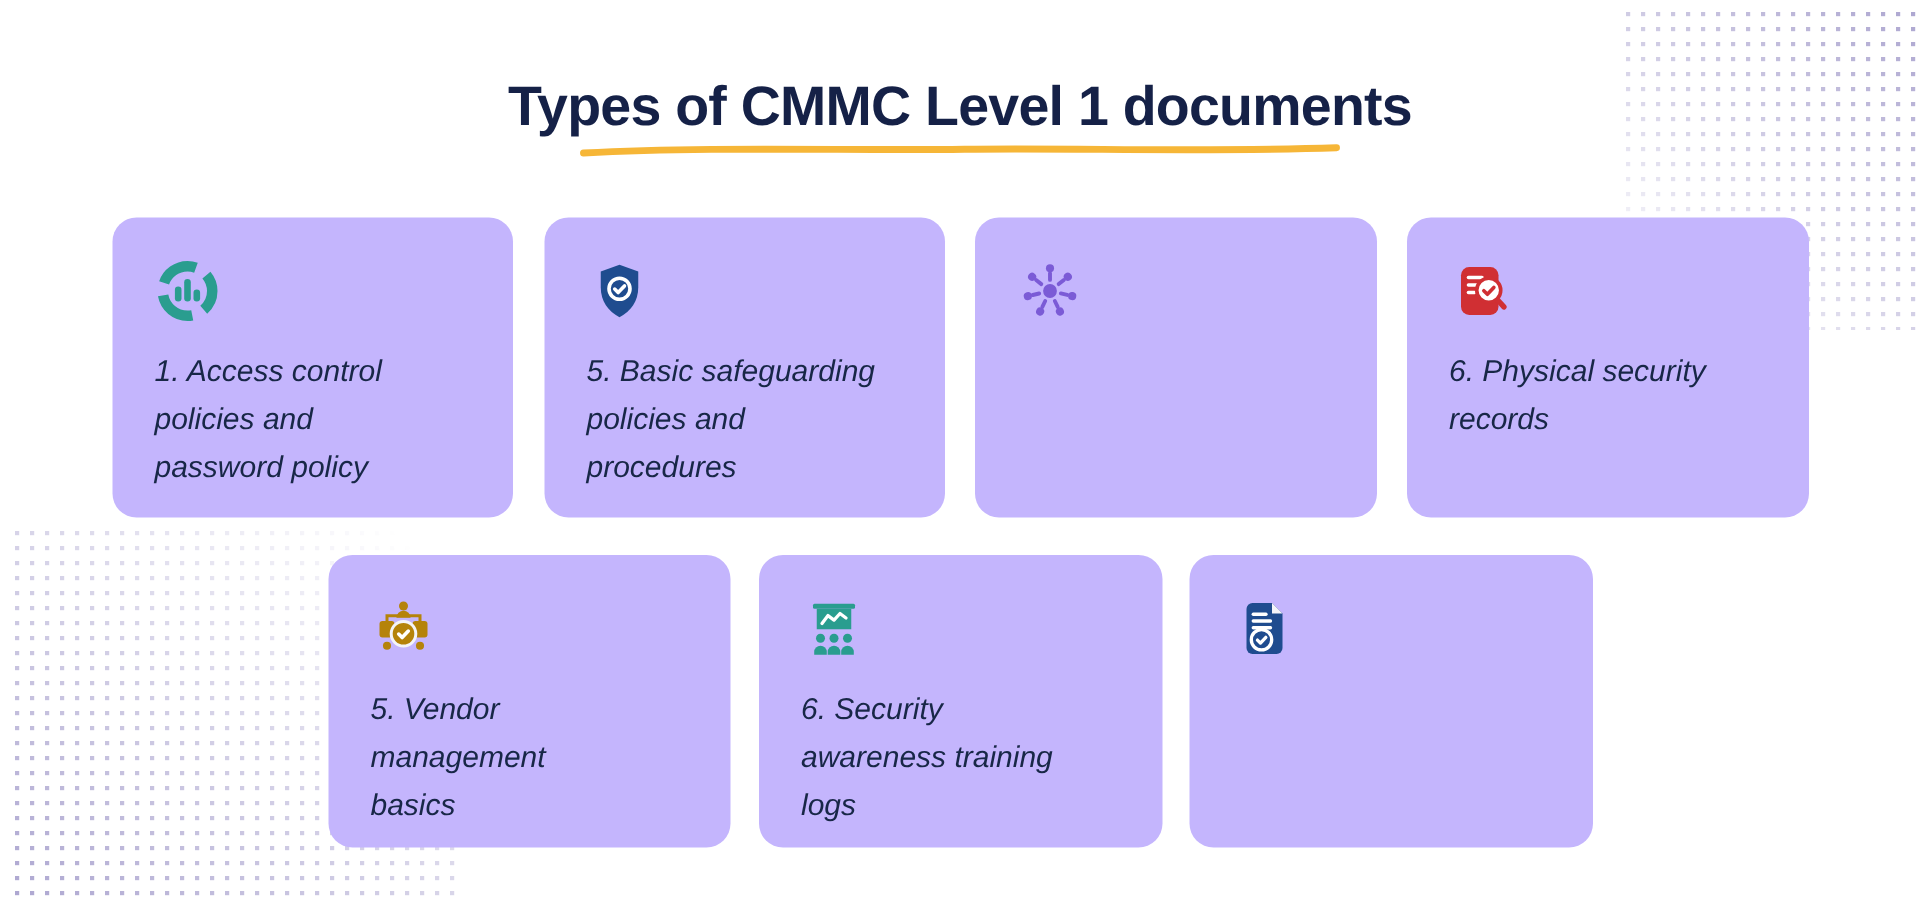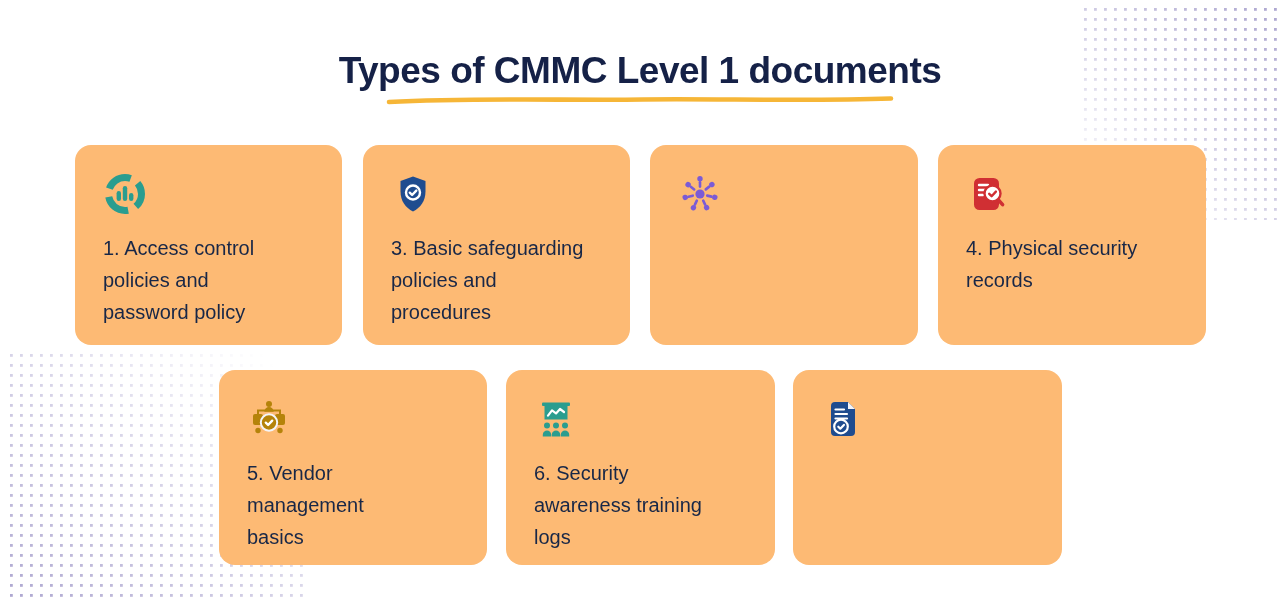--- a/index.html
+++ b/index.html
@@ -21,24 +21,25 @@
     color:#152147;
   }
   .underline-svg{
     position:absolute;
     top:93px;left:385px;
   }
   .dots-tr{position:absolute;top:8px;right:0;}
   .dots-bl{position:absolute;left:10px;bottom:4px;}
   .card{
     position:absolute;
-    background:#fdba74;
+    background:#c4b5fd;
     border-radius:16px;
     padding:27px 28px;
     box-sizing:border-box;
+    font-style:italic;
   }
   .card .icon{display:block;width:44px;height:44px;margin-bottom:16px;}
   .card .label{
     font-size:20px;
     line-height:32px;
     font-weight:500;
     color:#182747;
   }
 </style>
 </head>
@@ -97,21 +98,21 @@
   </div>
 
   <div class="card" style="left:363px;top:145px;width:267px;height:200px">
     <span class="icon">
       <svg viewBox="0 0 44 44" width="44" height="44" color="#1F4C8F">
         <path fill="currentColor" d="M22 4.5 L34.5 9 V19.5 C34.5 28.8 29.6 35.6 22 39.5 C14.4 35.6 9.5 28.8 9.5 19.5 V9 Z"></path>
         <circle cx="22" cy="20.5" r="7" fill="none" stroke="#fff" stroke-width="2.4"></circle>
         <path d="M18.8 20.7 l2.3 2.3 4.2 -4.4" stroke="#fff" stroke-width="2.4" fill="none" stroke-linecap="round" stroke-linejoin="round"></path>
       </svg>
     </span>
-    <div class="label" style="max-width:205px">3. Basic safeguarding policies and procedures</div>
+    <div class="label" style="max-width:205px">5. Basic safeguarding policies and procedures</div>
   </div>
 
   <div class="card" style="left:650px;top:145px;width:268px;height:200px">
     <span class="icon">
       <svg viewBox="0 0 44 44" width="44" height="44" color="#7B5BD6">
         <circle cx="22" cy="22" r="4.6" fill="currentColor"></circle>
         <g stroke="currentColor" stroke-width="2.6" stroke-linecap="round" fill="currentColor">
           <g transform="rotate(0 22 22)">
               <line x1="22" y1="14.6" x2="22" y2="10.2"></line>
               <circle cx="22" cy="6.8" r="2.7" stroke="none"></circle>
@@ -152,21 +153,21 @@
         <g stroke="#fff" stroke-width="2.4" stroke-linecap="round">
           <line x1="13" y1="13" x2="22" y2="13"></line>
           <line x1="13" y1="18" x2="19" y2="18"></line>
           <line x1="13" y1="23" x2="17" y2="23"></line>
         </g>
         <circle cx="26.5" cy="21.5" r="8" fill="#fff" stroke="currentColor" stroke-width="2.4"></circle>
         <path d="M23.2 21.8 l2.4 2.4 4.3 -4.6" fill="none" stroke="currentColor" stroke-width="2.4" stroke-linecap="round" stroke-linejoin="round"></path>
         <line x1="32.6" y1="28.2" x2="36.6" y2="32.6" stroke="currentColor" stroke-width="3.6" stroke-linecap="round"></line>
       </svg>
     </span>
-    <div class="label" style="max-width:200px">4. Physical security records</div>
+    <div class="label" style="max-width:200px">6. Physical security records</div>
   </div>
 
   <div class="card" style="left:219px;top:370px;width:268px;height:195px">
     <span class="icon">
       <svg viewBox="0 0 44 44" width="44" height="44" color="#B5830A">
         <g fill="currentColor">
           <circle cx="22" cy="7" r="3"></circle>
           <path d="M17.3 14.8 a4.7 4.7 0 0 1 9.4 0 z"></path>
           <rect x="6" y="17" width="10" height="11" rx="2"></rect>
           <rect x="28" y="17" width="10" height="11" rx="2"></rect>

